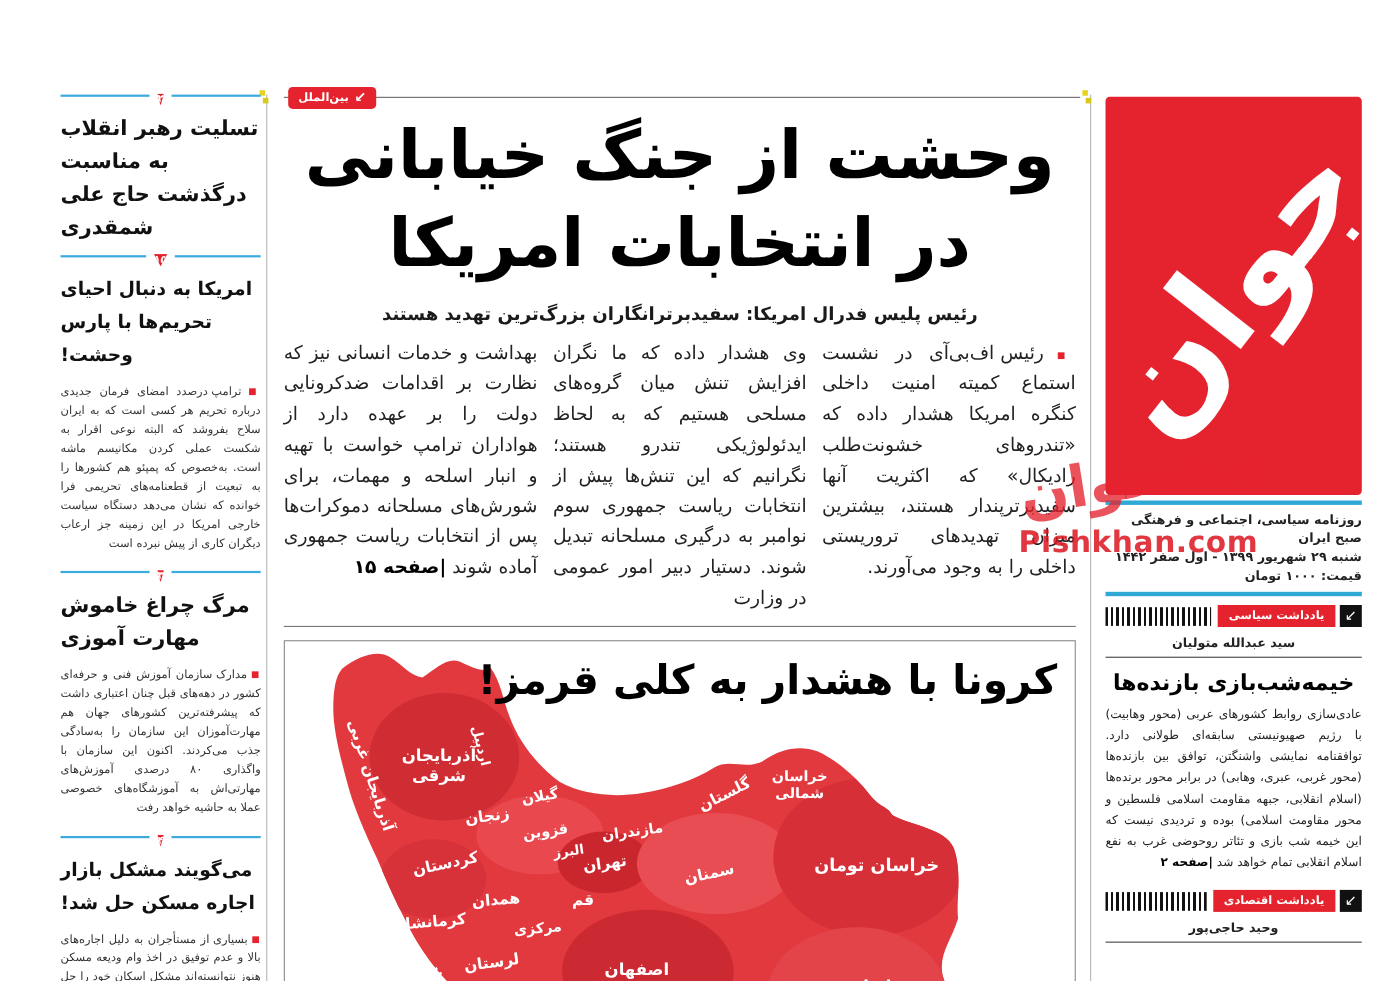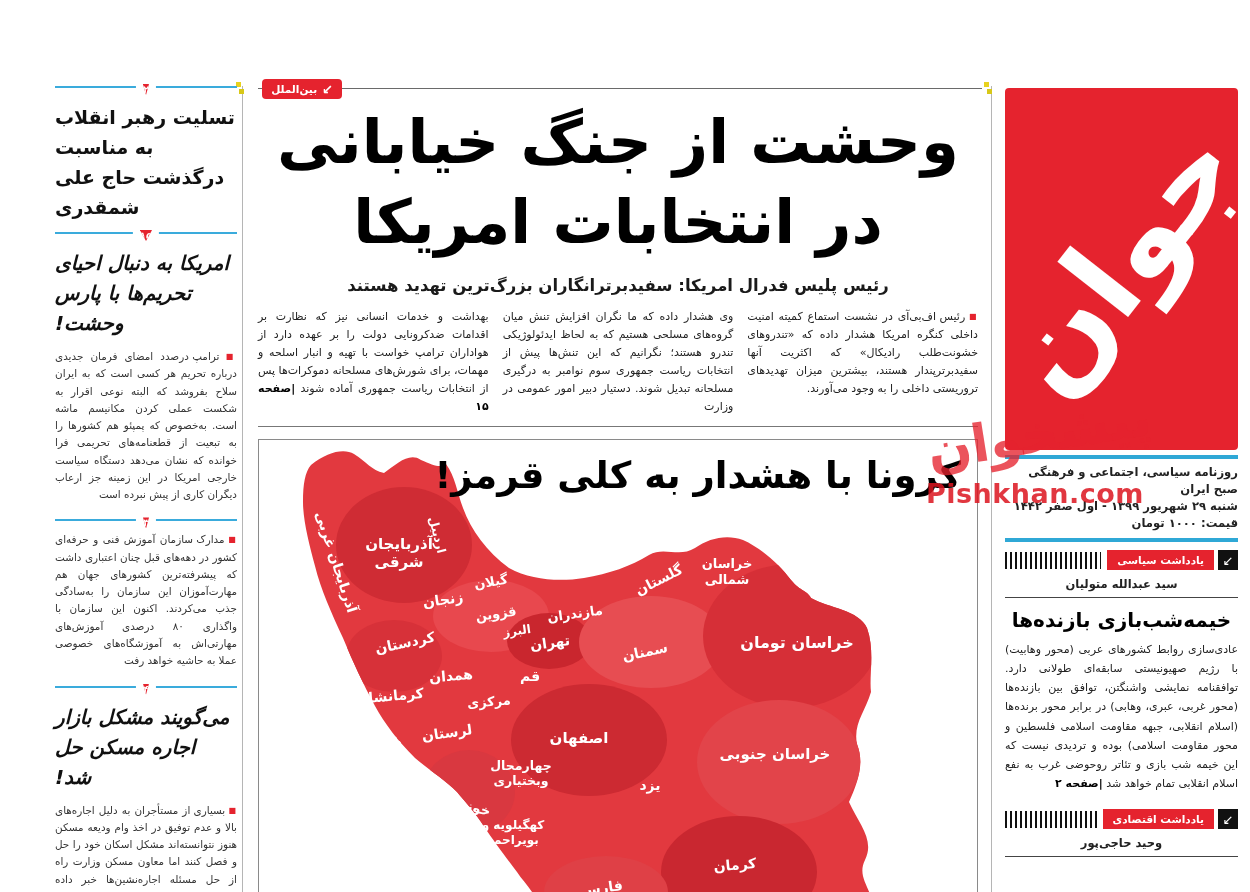--- a/index.html
+++ b/index.html
@@ -12,33 +12,33 @@
   .regmark { position:absolute; width:5px; height:5px; background:#e8d21f; }
   .regmark.b { margin-top:7px; margin-left:3px; background:#d8c818; }
 
   
   #sidebar { position:absolute; left:55px; top:80px; width:182px; direction:rtl; }
   .sb-divider { position:relative; border-top:2px solid #3aabdc; margin:6px 0 10px 0; }
   .sb-divider .tri-wrap { position:absolute; left:50%; top:-10px; transform:translateX(-50%); background:#fff; padding:0 7px; }
   .tri { width:24px; height:19px; background:#e5232e; clip-path:polygon(0 0,100% 0,50% 100%);
          color:#fff; font-size:10px; font-weight:bold; text-align:center; line-height:13px; }
   .sb-title { font-weight:bold; color:#111; font-size:19px; line-height:30px; text-align:left; margin:14px 0 10px; }
-  .sb-title.big { font-size:20px;font-style:italic; }
+  .sb-title.big { font-size:17px; }
   .sb-body { font-size:10.4px; color:#333; text-align:justify; line-height:1.66; margin-bottom:14px; }
   .bullet::before { content:"■ "; color:#e5232e; font-size:8px; position:relative; top:-1px; }
 
   
   #center { position:absolute; left:258px; top:80px; width:720px; direction:rtl; }
   .section-badge { position:absolute; right:636px; top:-1px; background:#e5232e; color:#fff; border-radius:4px;
                    height:20px; padding:0 9px; display:flex; align-items:center; gap:5px; font-size:10.5px; font-weight:bold; direction:rtl; z-index:3; }
   .section-badge .arr { font-size:13px; line-height:1; }
   .headline { font-weight:bold; color:#000; text-align:center; font-size:61px; line-height:80px; margin-top:22px; letter-spacing:-1px; }
   .subheadline { font-weight:bold; color:#1a1a1a; text-align:center; font-size:16.5px; margin-top:14px; }
   .columns { display:flex; gap:14px; margin-top:13px; }
-  .col { flex:1; font-size:11px; color:#222; line-height:1.64; text-align:justify; }
+  .col { flex:1; font-size:17px; color:#222; line-height:1.64; text-align:justify; }
   .pageref { font-weight:bold; color:#000; }
   .center-hr { border-top:1.5px solid #777; margin-top:10px; }
   .map-box { position:relative; border:1px solid #8a8a8a; margin-top:12px; height:478px; overflow:hidden; }
   .map-headline { position:absolute; right:16px; top:14px; font-size:37px; font-weight:bold; color:#000; z-index:2; }
   .prov { position:absolute; color:#fff; font-weight:bold; font-size:13px; line-height:1.2; text-align:center; direction:rtl; white-space:nowrap; z-index:2; }
   .prov.wrap { white-space:normal; }
 
   
   #rightcol { position:absolute; left:1005px; top:88px; width:233px; direction:rtl; }
   .logo-box { position:relative; height:362px; background:#e5232e; border-radius:4px; overflow:hidden;
@@ -84,20 +84,21 @@
 
     <div class="sb-divider">
       <span class="tri-wrap"><span class="tri">۱۵</span></span>
     </div>
     <div class="sb-title big">امریکا به دنبال احیای تحریم‌ها با پارس وحشت!</div>
     <div class="sb-body bullet">ترامپ درصدد امضای فرمان جدیدی درباره تحریم هر کسی است که به ایران سلاح بفروشد که البته نوعی اقرار به شکست عملی کردن مکانیسم ماشه است. به‌خصوص که پمپئو هم کشورها را به تبعیت از قطعنامه‌های تحریمی فرا خوانده که نشان می‌دهد دستگاه سیاست خارجی امریکا در این زمینه جز ارعاب دیگران کاری از پیش نبرده است</div>
 
     <div class="sb-divider" style="margin-top:16px;">
       <span class="tri-wrap"><span class="tri">۳</span></span>
     </div>
+    <div class="sb-title">مرگ چراغ خاموش مهارت آموزی</div>
     <div class="sb-body bullet">مدارک سازمان آموزش فنی و حرفه‌ای کشور در دهه‌های قبل چنان اعتباری داشت که پیشرفته‌ترین کشورهای جهان هم مهارت‌آموزان این سازمان را به‌سادگی جذب می‌کردند. اکنون این سازمان با واگذاری ۸۰ درصدی آموزش‌های مهارتی‌اش به آموزشگاه‌های خصوصی عملا به حاشیه خواهد رفت</div>
 
     <div class="sb-divider" style="margin-top:16px;">
       <span class="tri-wrap"><span class="tri">۴</span></span>
     </div>
     <div class="sb-title big">می‌گویند مشکل بازار اجاره مسکن حل شد!</div>
     <div class="sb-body bullet">بسیاری از مستأجران به دلیل اجاره‌های بالا و عدم توفیق در اخذ وام ودیعه مسکن هنوز نتوانسته‌اند مشکل اسکان خود را حل و فصل کنند اما معاون مسکن وزارت راه از حل مسئله اجاره‌نشین‌ها خبر داده است!</div>
 
   </div>
 

